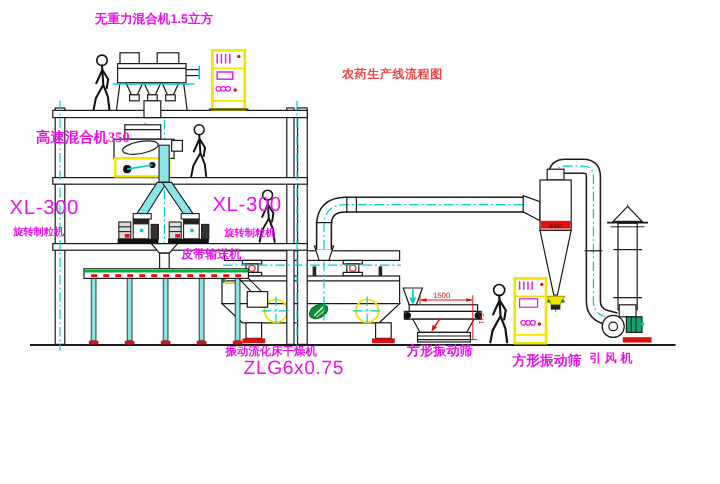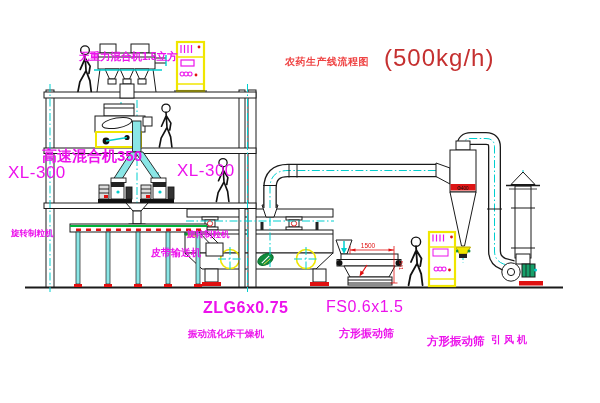--- a/index.html
+++ b/index.html
@@ -1,20 +1,20 @@
 <!DOCTYPE html>
 <html><head>
 <meta charset="utf-8">
 <style>
   html,body{margin:0;padding:0;background:#fff;}
   #canvas{position:relative;width:600px;height:403px;background:#fff;overflow:hidden;
           font-family:"Liberation Sans","DejaVu Sans",sans-serif;}
   #drawing{position:absolute;left:0;top:0;}
   .lbl{position:absolute;color:#ec12ec;white-space:nowrap;line-height:1;}
-  .cjk{font-weight:bold;margin-top:40px;}
+  .cjk{font-weight:bold;}
   .model{font-weight:normal;letter-spacing:0.5px;}
   .title-cn{position:absolute;left:285px;top:55px;font-size:10px;font-weight:bold;color:#ef4444;letter-spacing:0.5px;white-space:nowrap;}
   .title-cap{position:absolute;left:384px;top:44px;font-size:24px;font-weight:400;color:#c53030;letter-spacing:1px;white-space:nowrap;}
 </style>
 </head>
 <body>
 
 <div id="canvas">
 
 <svg id="drawing" width="600" height="403" viewBox="0 0 600 403">
@@ -308,29 +308,27 @@
     <circle cx="449.5" cy="270" r="1.4" fill="#e01010"></circle>
   </g>
 
   <use href="#person" transform="translate(85,76) scale(1.32)"></use>
   <use href="#person" transform="translate(166,132.5) scale(1.25)"></use>
   <use href="#person" transform="translate(223,187) scale(1.25)"></use>
   <use href="#person" transform="translate(416,269) scale(1.4)"></use>
 </svg>
 
 <div class="title-cn">农药生产线流程图</div>
-<div class="title-cap">(500kg/h)</div>
 
 <div class="lbl cjk" style="left:79px;top:11px;font-size:10.5px;">无重力混合机1.5立方</div>
-<div class="lbl cjk" style="left:42px;top:108px;font-size:15px;">高速混合机350</div>
+<div class="lbl cjk" style="left:30px;top:108px;font-size:12px;font-family:Liberation Serif, serif;">高速混合机350</div>
 <div class="lbl model" style="left:8px;top:164px;font-size:17px;">XL-300</div>
 <div class="lbl cjk" style="left:11px;top:189px;font-size:8.5px;">旋转制粒机</div>
 <div class="lbl model" style="left:177px;top:162px;font-size:17px;">XL-300</div>
 <div class="lbl cjk" style="left:187px;top:190px;font-size:8.5px;">旋转制粒机</div>
 <div class="lbl cjk" style="left:151px;top:208px;font-size:10px;">皮带输送机</div>
 <div class="lbl cjk" style="left:188px;top:289px;font-size:9.5px;">振动流化床干燥机</div>
-<div class="lbl model" style="left:203px;top:300px;font-size:16px;font-weight:bold;">ZLG6x0.75</div>
+<div class="lbl model" style="left:203px;top:300px;font-size:16px;">ZLG6x0.75</div>
 <div class="lbl cjk" style="left:339px;top:288px;font-size:11px;">方形振动筛</div>
-<div class="lbl model" style="left:326px;top:299px;font-size:16px;">FS0.6x1.5</div>
 <div class="lbl cjk" style="left:427px;top:296px;font-size:11.5px;">方形振动筛</div>
 <div class="lbl cjk" style="left:491px;top:295px;font-size:10px;letter-spacing:3px;font-family:Liberation Serif, serif;">引风机</div>
 
 </div>
 
 </body></html>

